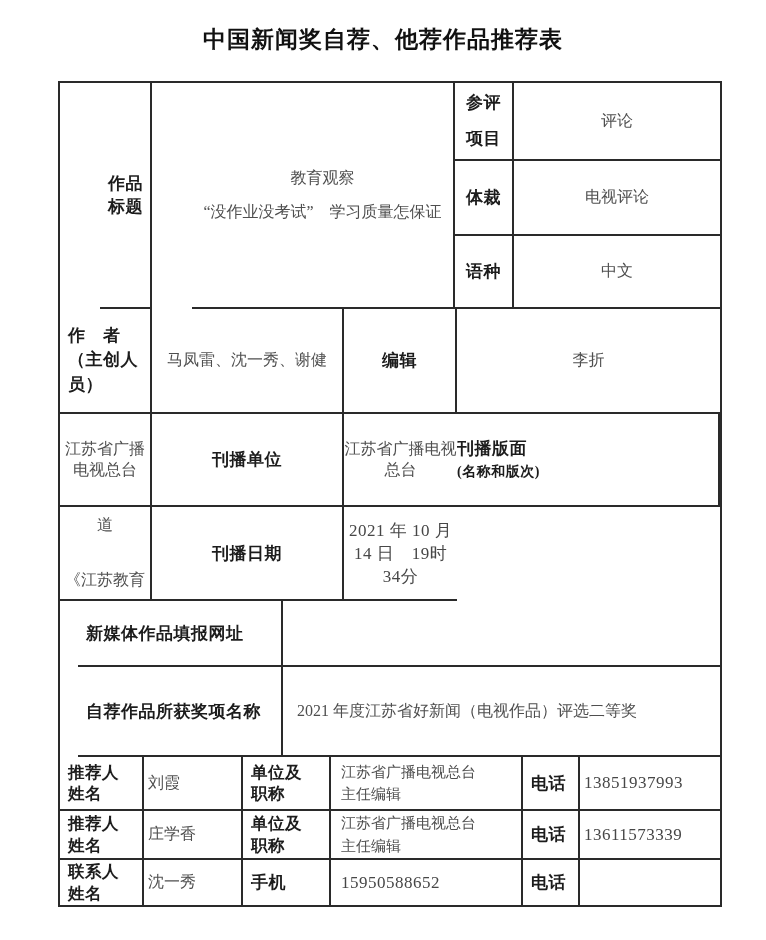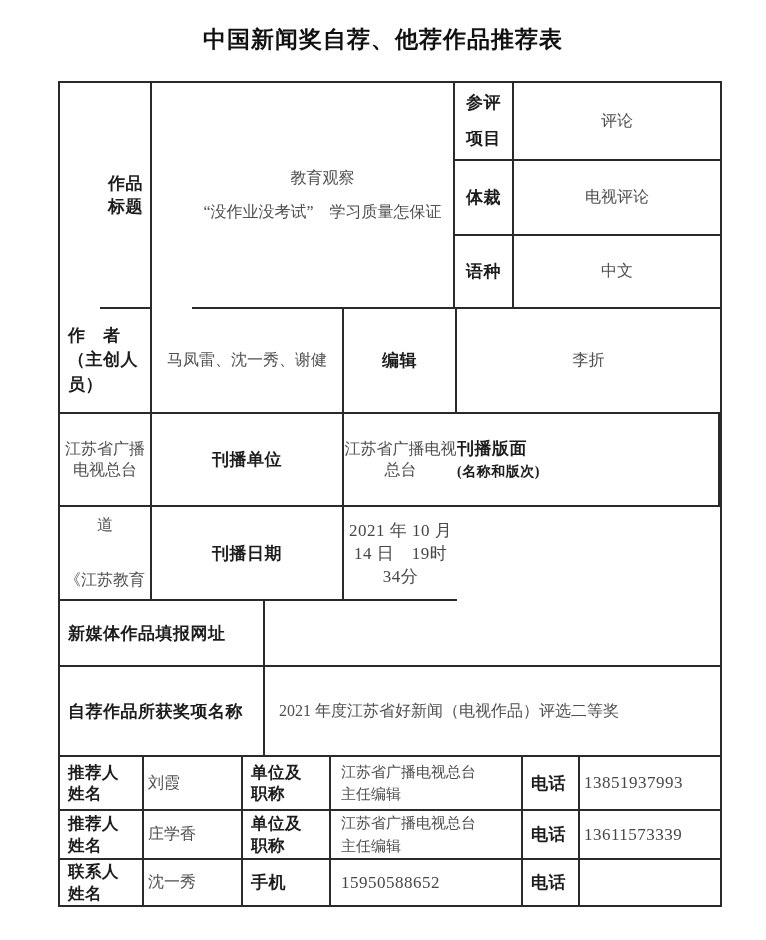--- a/index.html
+++ b/index.html
@@ -19,21 +19,21 @@
     padding-top:24px;text-align:center;
     font-size:23px;font-weight:bold;color:#111;letter-spacing:1px;
   }
   .tbl{
     margin:26px 0 0 58px;width:664px;
     border:2px solid var(--border);background:#fff;
   }
   .sec{display:grid;}
   .s1{grid-template-columns:92px 303px 59px 1fr;grid-template-rows:78px 75px 73px;}
   .s2{grid-template-columns:92px 192px 113px 1fr;grid-template-rows:105px 93px 94px;border-radius:30px;}
-  .s3{grid-template-columns:205px 1fr;grid-template-rows:66px 90px;}
+  .s3{grid-template-columns:205px 1fr;grid-template-rows:66px 90px;padding-left:18px;}
   .s4{grid-template-columns:84px 99px 88px 192px 57px 1fr;grid-template-rows:54px 49px 45px;}
   .cell{
     border-right:2px solid var(--border);
     border-bottom:2px solid var(--border);
     display:flex;flex-direction:column;justify-content:center;
     overflow:hidden;
   }
   .cell.lastcol{border-right:none;}
   .cell.lastrow{border-bottom:none;}
   .span3{grid-row:1 / span 3;margin-left:40px;}

